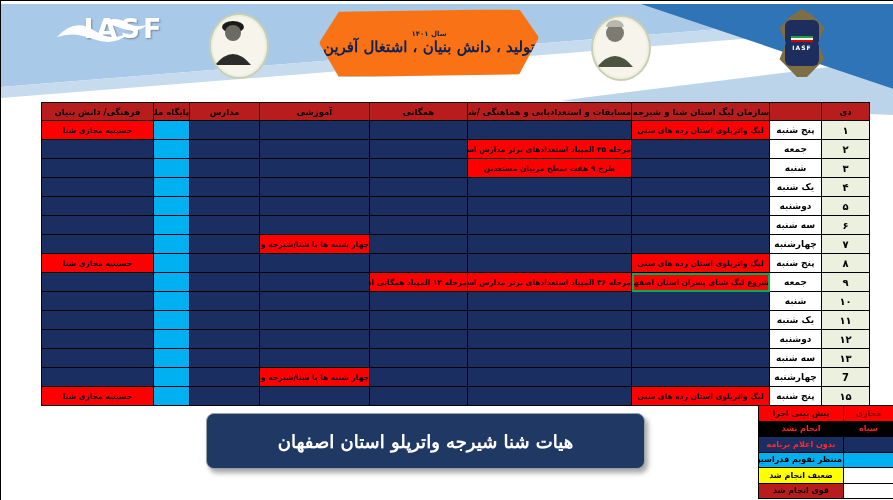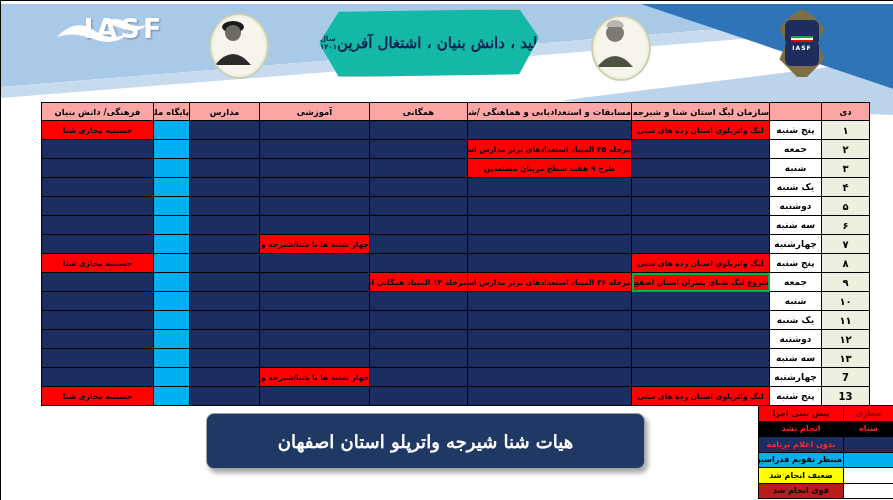--- a/index.html
+++ b/index.html
@@ -9,39 +9,39 @@
   .header{position:absolute;left:0;top:0;width:893px;height:118px;}
   .header svg{position:absolute;left:0;top:0;}
   .iasf-logo{position:absolute;left:48px;top:14px;width:150px;height:70px;text-align:center;color:#fff;}
   .iasf-logo .word{font-size:27px;font-weight:bold;letter-spacing:3px;line-height:1;
                    text-shadow:1px 1px 2px rgba(0,0,0,.35);}
   .medallion{position:absolute;width:56px;height:62px;border-radius:50%;
              background:#f7f4ec;border:2px solid #c9cfb4;box-shadow:0 0 0 2px #eef0e2 inset;
              display:flex;align-items:center;justify-content:center;overflow:hidden;}
   .med-1{left:208px;top:12px;}
   .med-2{left:590px;top:14px;}
-  .slogan{position:absolute;left:318px;top:8px;width:218px;height:66px;background:#14b8a6;
+  .slogan{position:absolute;left:318px;top:8px;width:218px;height:66px;background:#f97316;
           clip-path:polygon(0 50%,9% 4%,91% 0,100% 42%,91% 96%,9% 100%);
-          display:flex;flex-direction:row;align-items:center;justify-content:flex-start;
+          display:flex;flex-direction:column;align-items:center;justify-content:center;
           color:#12224e;border:1px solid #b9c8b2;}
   .slogan .main{font-weight:bold;font-size:15px;font-family:"DejaVu Serif",serif;white-space:nowrap;}
   .slogan .year{font-size:7px;font-weight:bold;}
   .badge{position:absolute;left:776px;top:8px;width:50px;height:68px;
          clip-path:polygon(50% 0,72% 10%,95% 28%,82% 50%,95% 74%,60% 100%,40% 100%,5% 74%,18% 50%,5% 28%,28% 10%);
          background:#7d6f43;display:flex;align-items:center;justify-content:center;}
   .badge .inner{width:34px;height:46px;background:#1c2d5e;border-radius:6px;display:flex;
                 flex-direction:column;align-items:center;justify-content:center;gap:2px;}
   .badge .flag{width:22px;height:6px;display:flex;flex-direction:column;}
   .badge .flag i{flex:1;}
   .badge .txt{color:#fff;font-size:6px;font-weight:bold;letter-spacing:1px;}
   
   .calendar{position:absolute;left:40px;top:101px;}
   table.cal{border-collapse:collapse;table-layout:fixed;direction:rtl;width:828px;}
   table.cal th,table.cal td{border:1px solid #000;padding:0;overflow:hidden;white-space:nowrap;}
-  table.cal th{height:17px;background:#fca5a5;font-size:8.5px;font-weight:bold;text-align:center;color:#000;}
+  table.cal th{height:17px;background:#b91c1c;font-size:8.5px;font-weight:bold;text-align:center;color:#000;}
   table.cal td{height:18px;text-align:center;}
   td.num{background:#ebf1de;font-size:10px;font-weight:bold;color:#000;}
   td.day{background:#fff;font-size:9px;font-weight:bold;color:#000;}
   td.navy{background:#1a2e62;}
   td.cyan{background:#00b0f0;}
   td.event{background:#f00;color:#06071f;font-size:7.5px;font-weight:bold;padding:0 2px;}
   td.selected{outline:2px solid #00b050;outline-offset:-2px;}
   
   .banner{position:absolute;left:205px;top:412px;width:437px;height:54px;background:#1f3864;
           border-radius:8px;border:1px solid #9aa0a8;box-shadow:3px 4px 5px rgba(0,0,0,.35);
@@ -280,21 +280,21 @@
             <td class="day">چهارشنبه</td>
             <td class="navy"></td>
             <td class="navy"></td>
             <td class="navy"></td>
             <td class="event">چهار شنبه ها با شنا/شیرجه و واترپلو</td>
             <td class="navy"></td>
             <td class="cyan"></td>
             <td class="navy"></td>
           </tr>
           <tr>
-            <td class="num">13</td>
+            <td class="num">۱۵</td>
             <td class="day">پنج شنبه</td>
             <td class="event">لیگ واترپلوی استان رده های سنی</td>
             <td class="navy"></td>
             <td class="navy"></td>
             <td class="navy"></td>
             <td class="navy"></td>
             <td class="cyan"></td>
             <td class="event">حسینیه مجازی شنا</td>
           </tr>
         </tbody>

